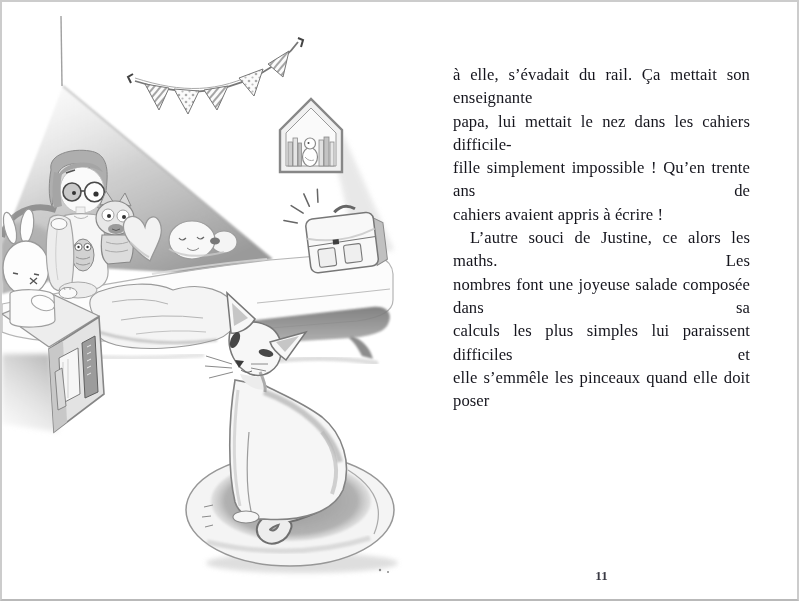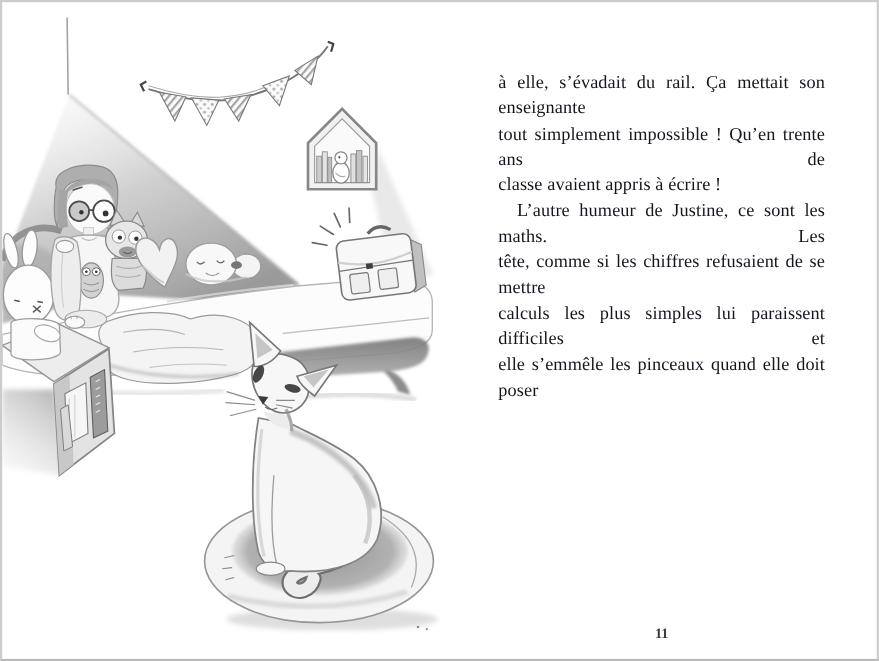--- a/index.html
+++ b/index.html
@@ -265,22 +265,23 @@
     </g>
 
     <g fill="#8a8a8a">
       <circle cx="378" cy="568" r="1.2"></circle>
       <circle cx="386" cy="570" r="1"></circle>
     </g>
   </svg>
 
   <div class="page-text" style="color: rgb(21, 21, 29);">
       <div class="line">à elle, s’évadait du rail. Ça mettait son enseignante</div>
-      <div class="line">tout simplement impossible ! Qu’en trente ans de</div>
-      <div class="line last">classe avaient appris à écrire !</div>
-      <div class="line indent">L’autre humeur de Justine, ce sont les maths. Les</div>
-      <div class="line">tête, comme si les chiffres refusaient de se mettre</div>
+      <div class="line">papa, lui mettait le nez dans les cahiers difficile-</div>
+      <div class="line">fille simplement impossible ! Qu’en trente ans de</div>
+      <div class="line last">cahiers avaient appris à écrire !</div>
+      <div class="line indent">L’autre souci de Justine, ce alors les maths. Les</div>
+      <div class="line">nombres font une joyeuse salade composée dans sa</div>
       <div class="line">calculs les plus simples lui paraissent difficiles et</div>
       <div class="line">elle s’emmêle les pinceaux quand elle doit poser</div>
     </div>
 
   <div class="page-number">11</div>
 </div>
 
 </body></html>

